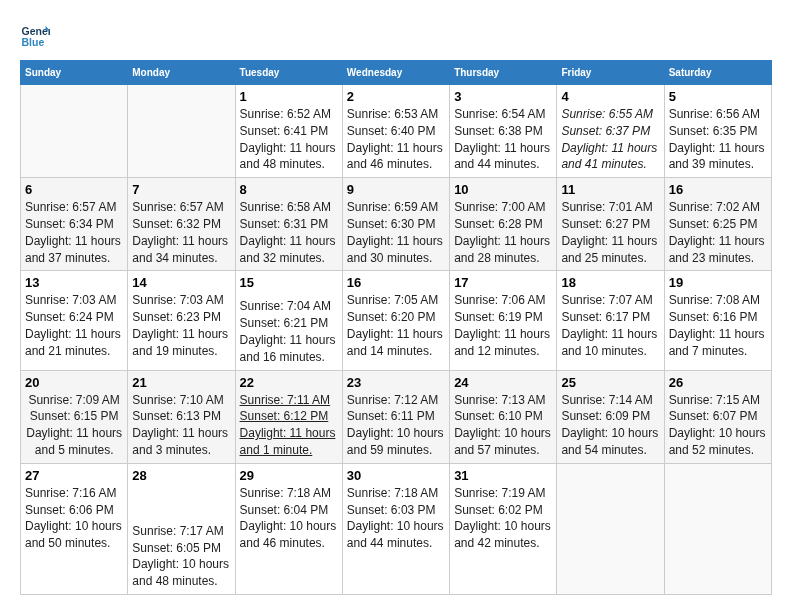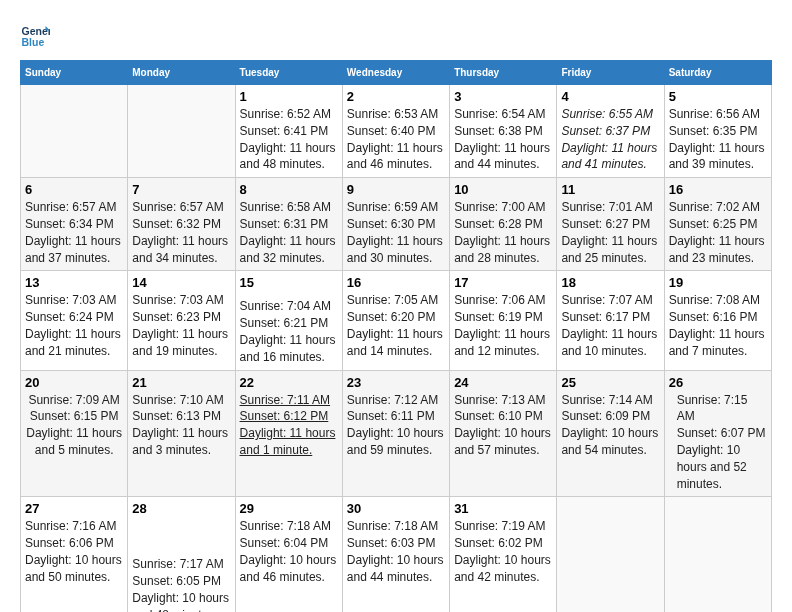--- a/index.html
+++ b/index.html
@@ -265,21 +265,21 @@
 Daylight: 10 hours and 57 minutes.</div>
         </td>
         <td>
           <span class="day-num">25</span>
           <div class="day-detail" style="white-space: pre-line;">Sunrise: 7:14 AM
 Sunset: 6:09 PM
 Daylight: 10 hours and 54 minutes.</div>
         </td>
         <td>
           <span class="day-num">26</span>
-          <div class="day-detail" style="white-space: pre-line; margin-left: 8px;">Sunrise: 7:15 AM
+          <div class="day-detail" style="white-space: pre-line;">Sunrise: 7:15 AM
 Sunset: 6:07 PM
 Daylight: 10 hours and 52 minutes.</div>
         </td>
       </tr>
       <tr>
         <td>
           <span class="day-num">27</span>
           <div class="day-detail" style="white-space: pre-line;">Sunrise: 7:16 AM
 Sunset: 6:06 PM
 Daylight: 10 hours and 50 minutes.</div>

